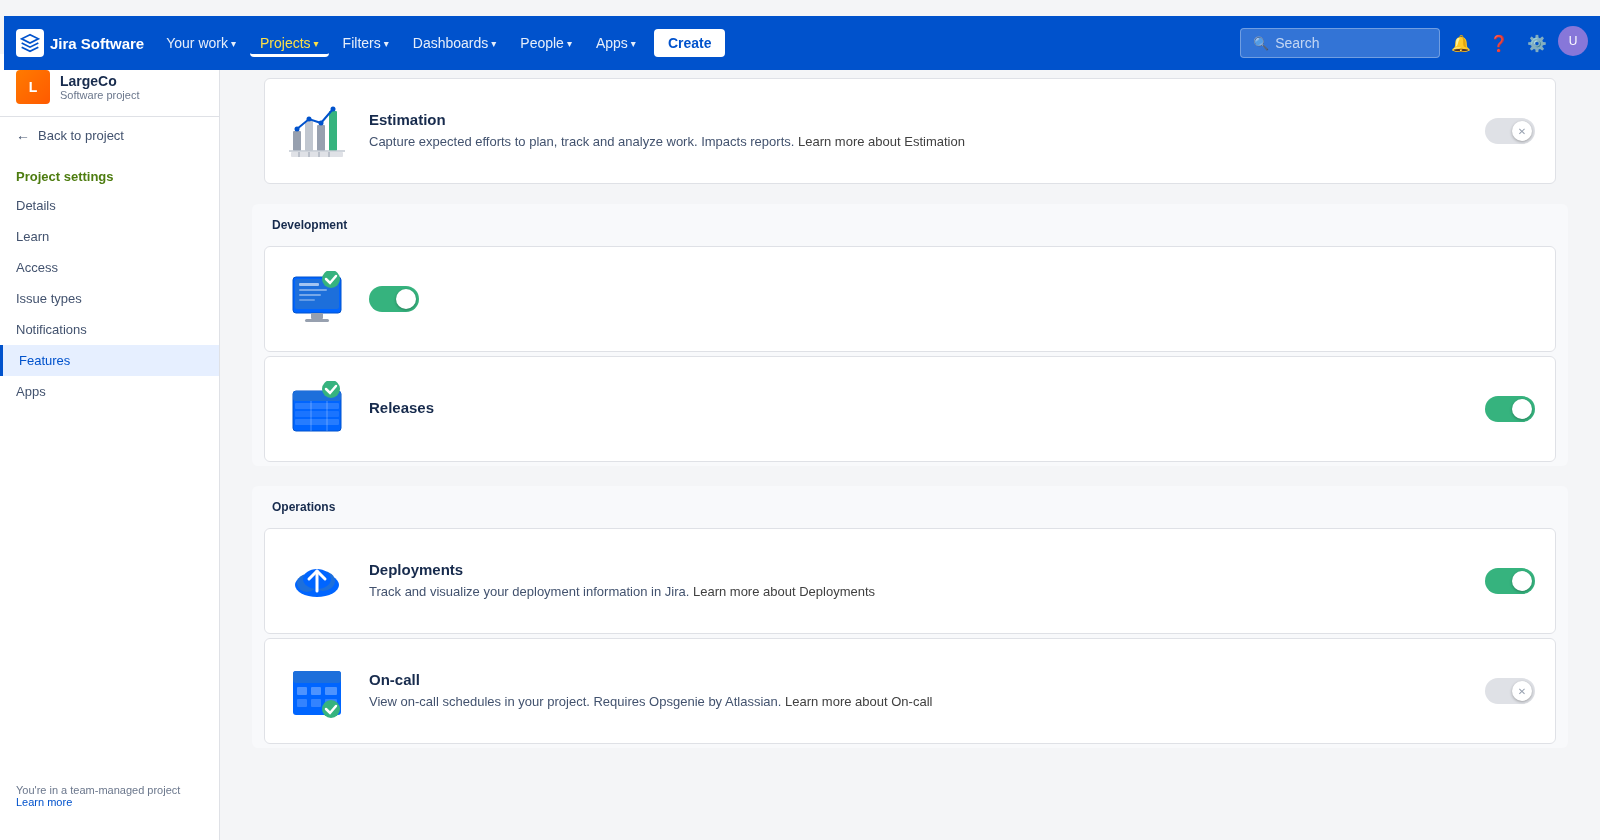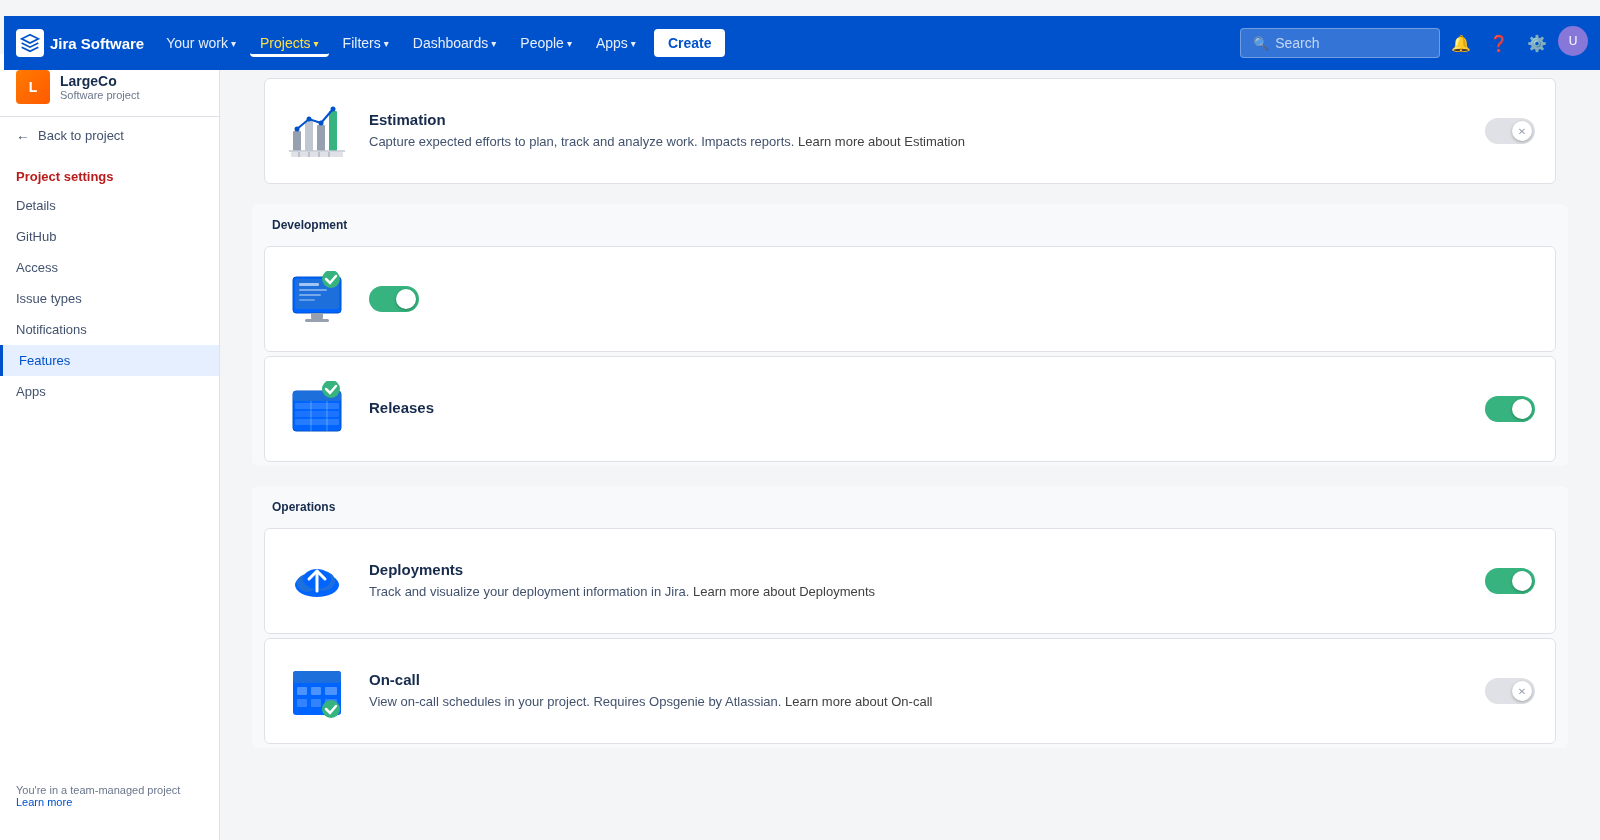--- a/index.html
+++ b/index.html
@@ -31,21 +31,21 @@
     
     .page-wrapper { display: flex; margin-top: 54px; min-height: calc(100vh - 54px); }
 
     
     .sidebar { width: 220px; min-width: 220px; background: white; border-right: 1px solid #dfe1e6; display: flex; flex-direction: column; padding-bottom: 20px; }
     .sidebar-project { display: flex; align-items: center; gap: 10px; padding: 16px 16px 12px; border-bottom: 1px solid #dfe1e6; }
     .sidebar-project-icon { width: 34px; height: 34px; border-radius: 4px; background: linear-gradient(135deg, #ff7a00, #ff5a00); display: flex; align-items: center; justify-content: center; color: white; font-size: 14px; font-weight: 700; }
     .sidebar-project-info .project-name { font-weight: 600; font-size: 14px; color: #172b4d; }
     .sidebar-project-info .project-type { font-size: 11px; color: #6b778c; }
     .sidebar-back { display: flex; align-items: center; gap: 8px; padding: 10px 16px; cursor: pointer; color: #42526e; font-size: 13px; }
-    .sidebar-section-title { font-size: 13px; font-weight: 700; color: #b91c1c; padding: 16px 16px 6px; }
+    .sidebar-section-title { font-size: 13px; font-weight: 700; color: #4d7c0f; padding: 16px 16px 6px; }
     .sidebar-nav-item { display: flex; align-items: center; padding: 8px 16px; cursor: pointer; color: #42526e; font-size: 13px; border-radius: 0; }
     .sidebar-nav-item.active { background: #e6efff; color: #0052cc; font-weight: 500; border-left: 3px solid #0052cc; }
     .sidebar-footer { margin-top: auto; padding: 12px 16px; font-size: 11px; color: #6b778c; }
     .sidebar-footer a { color: #0052cc; text-decoration: none; }
 
     
     .main-content { flex: 1; padding: 24px 32px; overflow-y: auto; }
 
     
     .feature-section { margin-bottom: 20px; background: #f8f9fb; border-radius: 6px; overflow: hidden; }
@@ -145,21 +145,21 @@
       <span style="font-size:14px;">←</span>
       <span>Back to project</span>
     </div>
 
     <div class="sidebar-section-title">Project settings</div>
 
     <div class="sidebar-nav-item">
       <span>Details</span>
     </div>
     <div class="sidebar-nav-item">
-      <span>GitHub</span>
+      <span>Learn</span>
     </div>
     <div class="sidebar-nav-item">
       <span>Access</span>
     </div>
     <div class="sidebar-nav-item">
       <span>Issue types</span>
     </div>
     <div class="sidebar-nav-item">
       <span>Notifications</span>
     </div>

